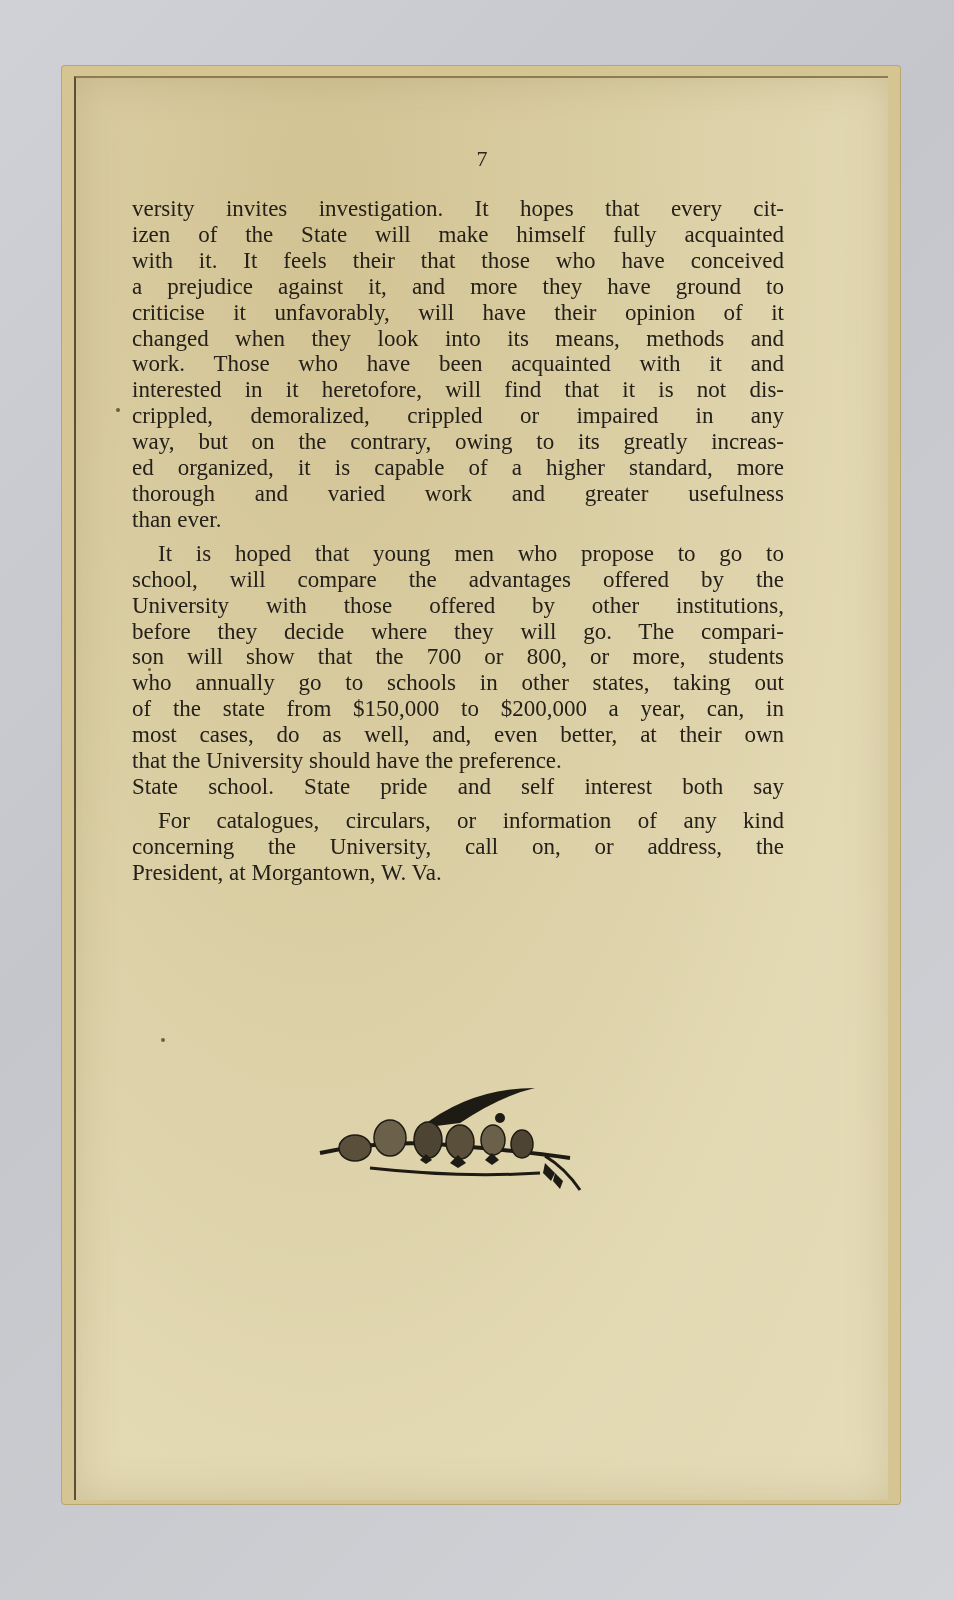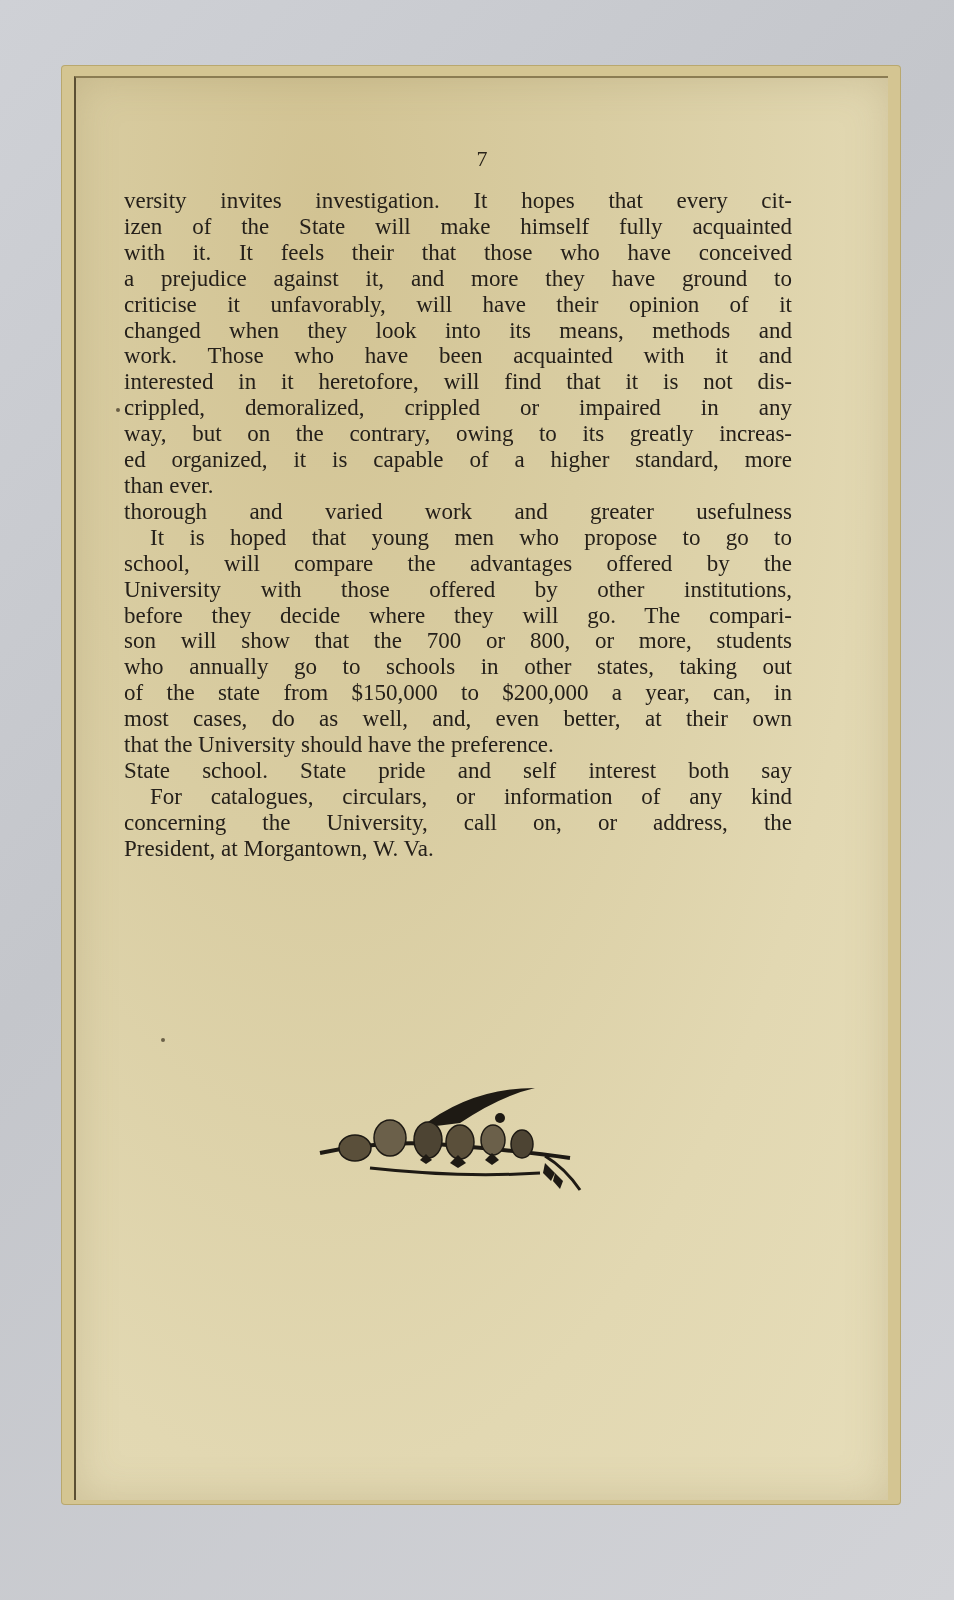--- a/index.html
+++ b/index.html
@@ -48,21 +48,21 @@
       position: absolute;
       left: 48px;
       top: 110px;
       width: 668px;
       color: #25201a;
       font-size: 23px;
       line-height: 25.9px;
       text-align: justify;
     }
     .text-block p {
-      margin: 0;
+      margin: 8px;
       text-indent: 0;
     }
     .line {
       display: block;
       text-align: justify;
       text-align-last: justify;
       white-space: nowrap;
     }
     .line.last {
       text-align-last: left;
@@ -97,22 +97,22 @@
       <span class="line">izen of the State will make himself fully acquainted</span>
       <span class="line">with it.  It feels their that those who have conceived</span>
       <span class="line">a prejudice against it, and more they have ground to</span>
       <span class="line">criticise it unfavorably, will have their opinion of it</span>
       <span class="line">changed when they look into its means, methods and</span>
       <span class="line">work.  Those who have been acquainted with it and</span>
       <span class="line">interested in it heretofore, will find that it is not dis-</span>
       <span class="line">crippled, demoralized, crippled or impaired in any</span>
       <span class="line">way, but on the contrary, owing to its greatly increas-</span>
       <span class="line">ed organized, it is capable of a higher standard, more</span>
+      <span class="line">thorough and varied work and greater usefulness</span>
       <span class="line last">than ever.</span>
-      <span class="line">thorough and varied work and greater usefulness</span>
     </p>
     <p>
       <span class="line" style="padding-left:26px;">It is hoped that young men who propose to go to</span>
       <span class="line">school, will compare the advantages offered by the</span>
       <span class="line">University with those offered by other institutions,</span>
       <span class="line">before they decide where they will go.  The compari-</span>
       <span class="line">son will show that the 700 or 800, or more, students</span>
       <span class="line">who annually go to schools in other states, taking out</span>
       <span class="line">of the state from $150,000 to $200,000 a year, can, in</span>
       <span class="line">most cases, do as well, and, even better, at their own</span>

